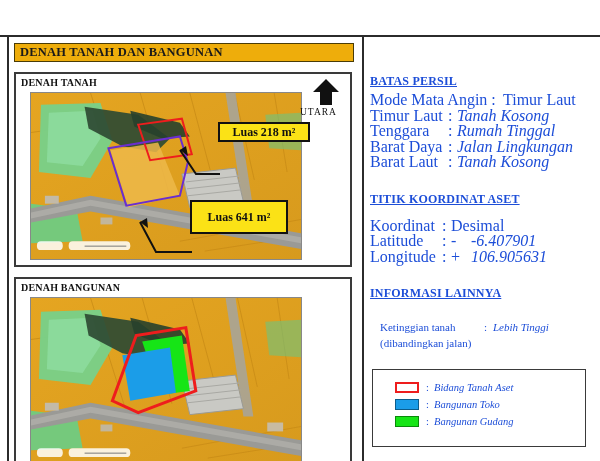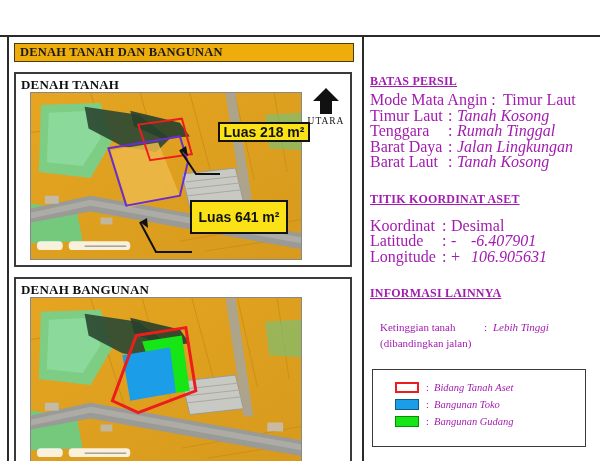--- a/index.html
+++ b/index.html
@@ -64,21 +64,21 @@
     position: absolute;
     border: 2px solid #3a3a3a;
     background: #ffffff;
   }
   #panel-tanah   { left: 14px; top: 40px;  width: 338px; height: 195px; }
   #panel-bangunan{ left: 14px; top: 245px; width: 338px; height: 196px; padding-left: 24px; }
 
   .panel-label {
     position: absolute;
     left: 5px; top: 3px;
-    font-size: 13px;
+    font-size: 10px;
     font-weight: bold;
     color: #111;
     letter-spacing: 0.2px;
     z-index: 6;
     white-space: nowrap;
   }
 
   .map-frame {
     position: absolute;
     left: 14px;
@@ -90,61 +90,61 @@
   #panel-tanah .map-frame    { top: 18px; height: 168px; }
   #panel-bangunan .map-frame { top: 18px; height: 170px; }
 
   
   .map-canvas { position: absolute; inset: 0; }
   .map-canvas svg { display: block; width: 100%; height: 100%; }
 
   
   .compass {
     position: absolute;
-    left: 300px; top: 55px;
+    left: 300px; top: 46px;
     width: 52px; height: 46px;
     z-index: 7;
-    text-align: center;
+    text-align: left;
   }
   .compass .arrow { display: block; margin: 0 auto; }
   .compass .utara {
     display: block;
     font-size: 9.5px;
     font-weight: normal;
     letter-spacing: 1px;
     color: #111;
     margin-top: 1px;
   }
 
   
   .callout {
     position: absolute;
     background: #fbe216;
     border: 2px solid #111;
-    font-family: Liberation Sans, sans-serif;
+    font-family: Liberation Serif, serif;
     font-weight: bold;
-    font-size: 14px;
+    font-size: 12px;
     color: #111;
     display: flex;
     align-items: center;
     justify-content: center;
     z-index: 8;
     white-space: nowrap;
   }
   #callout-218 { left: 218px; top: 90px;  width: 92px; height: 20px; }
   #callout-641 { left: 190px; top: 168px; width: 98px; height: 34px; }
 
   .leader { position: absolute; z-index: 7; }
 
   
   .rcol {
     position: absolute;
     left: 370px; top: 42px;
     width: 224px;
-    color: #a21caf;
+    color: #1d4ed8;
   }
 
   .sect-head {
     font-size: 12px;
     font-weight: bold;
     text-decoration: underline;
     letter-spacing: 0.2px;
     margin-bottom: 3px;
     white-space: nowrap;
   }

